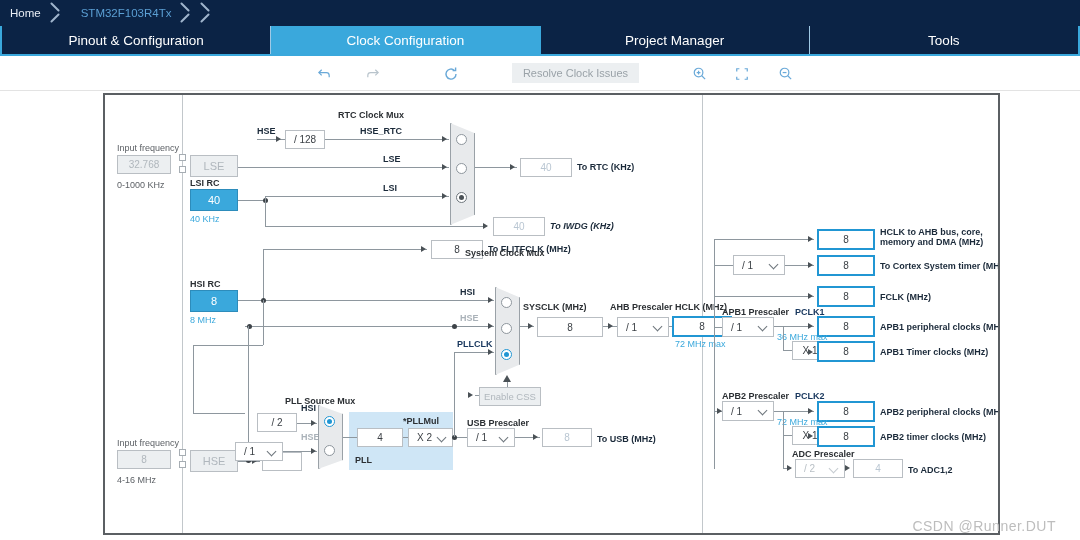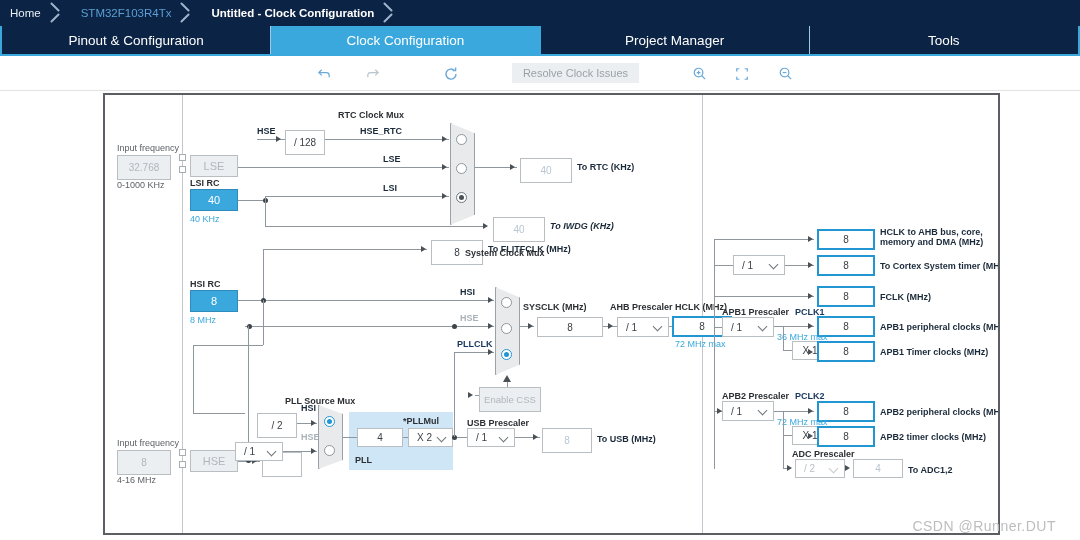--- a/index.html
+++ b/index.html
@@ -89,21 +89,21 @@
   .lbl.blue{ color:#3aa8dc; }
   .lbl.navy{ color:#17365d; font-weight:bold; }
   .lbl.sig{ color:#1b2a3a; font-weight:bold; font-size:9px; }
   .lbl.sig-dim{ color:#aab2b9; font-weight:bold; font-size:9px; }
   .lbl.out{ color:#1b2a3a; font-weight:bold; font-size:9px; line-height:10px;}
 
   
   .box{
     position:absolute; border:1px solid #b9bec3; background:#fff;
     font-size:10px; color:#3a3f44; display:flex; align-items:center;
-    justify-content:center; height:25px;
+    justify-content:center; height:19px;
   }
   .box.grey-fill{ background:#eceff1; color:#b0b7bd; }
   .box.dim{ color:#b9c6d2; }
   .box.sel{ border:2px solid #2196d3; color:#3a3f44; }
   .box.cyan{ background:#3aa8dc; border:1px solid #2d8cbb; color:#ffffff; }
 
   .sel-box{
     position:absolute; height:19px; border:1px solid #b9bec3; background:#fff;
     font-size:10px; color:#3a3f44; display:flex; align-items:center;
     padding-left:8px; cursor:pointer;
@@ -163,21 +163,20 @@
   .vdiv{ position:absolute; width:1px; background:#c2c7cb; }
 </style>
 </head>
 <body>
 
 <div class="breadcrumb-bar">
   <div class="crumb home">Home</div>
   <div class="chev"></div>
   <div class="crumb device">STM32F103R4Tx</div>
   <div class="chev"></div>
-  <div class="crumb current">Untitled - Clock Configuration</div>
   <div class="chev"></div>
 </div>
 
 <div class="tabbar">
   <div class="tab">Pinout &amp; Configuration</div>
   <div class="tab active">Clock Configuration</div>
   <div class="tab">Project Manager</div>
   <div class="tab">Tools</div>
 </div>
 

